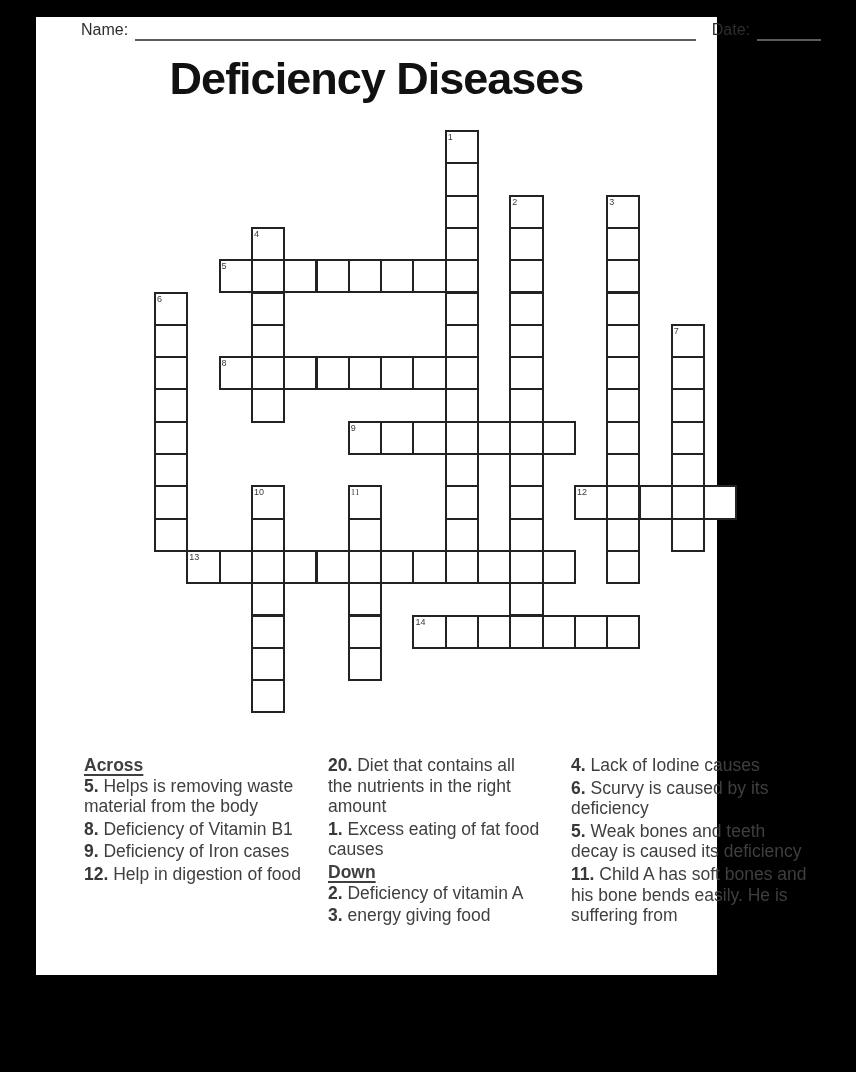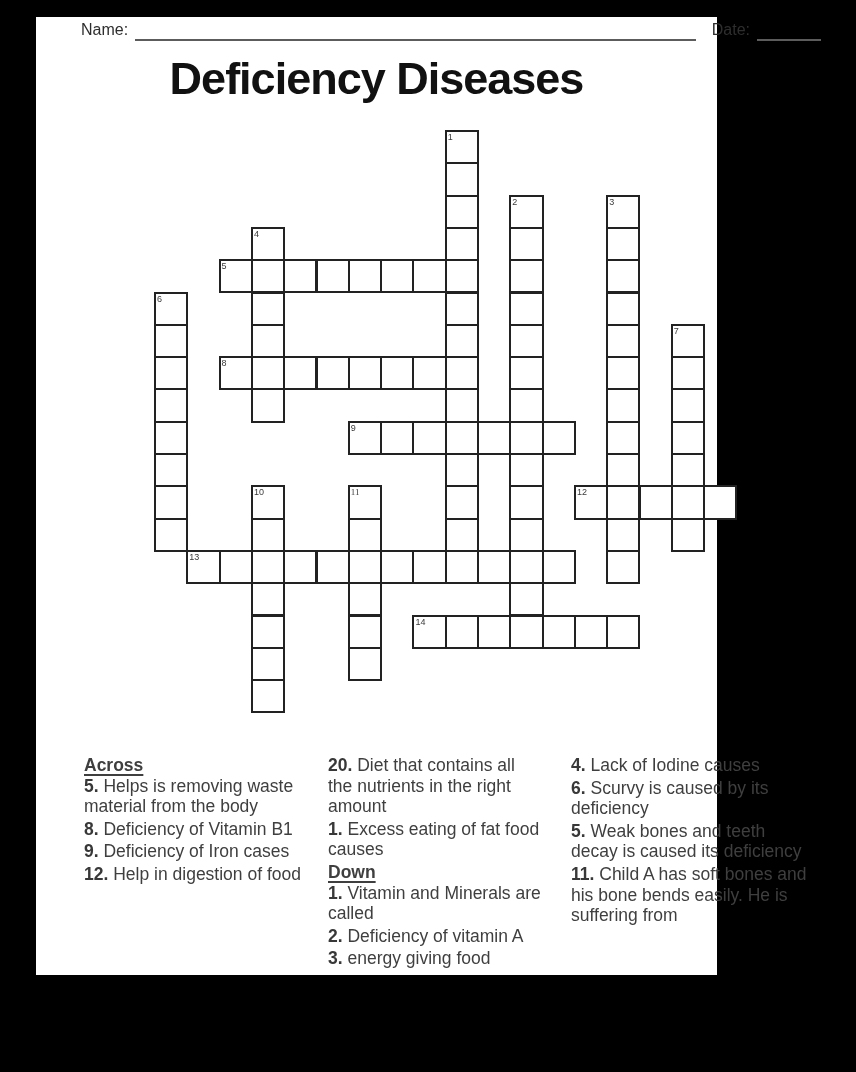--- a/index.html
+++ b/index.html
@@ -212,21 +212,20 @@
       <div class="heading">Across</div>
       <p class="clue"><b>5.</b> Helps is removing waste material from the body</p>
       <p class="clue"><b>8.</b> Deficiency of Vitamin B1</p>
       <p class="clue"><b>9.</b> Deficiency of Iron cases</p>
       <p class="clue"><b>12.</b> Help in digestion of food</p>
     </div>
   <div class="clue-col" id="ccol1">
       <p class="clue"><b>20.</b> Diet that contains all the nutrients in the right amount</p>
       <p class="clue"><b>1.</b> Excess eating of fat food causes</p>
       <div class="heading">Down</div>
-      <p class="clue"><b>1.</b> Vitamin and Minerals are called</p>
       <p class="clue"><b>2.</b> Deficiency of vitamin A</p>
       <p class="clue"><b>3.</b> energy giving food</p>
     </div>
   <div class="clue-col" id="ccol2">
       <p class="clue"><b>4.</b> Lack of Iodine causes</p>
       <p class="clue"><b>6.</b> Scurvy is caused by its deficiency</p>
       <p class="clue"><b>5.</b> Weak bones and teeth decay is caused its deficiency</p>
       <p class="clue"><b>11.</b> Child A has soft bones and his bone bends easily. He is suffering from</p>
     </div>
 

